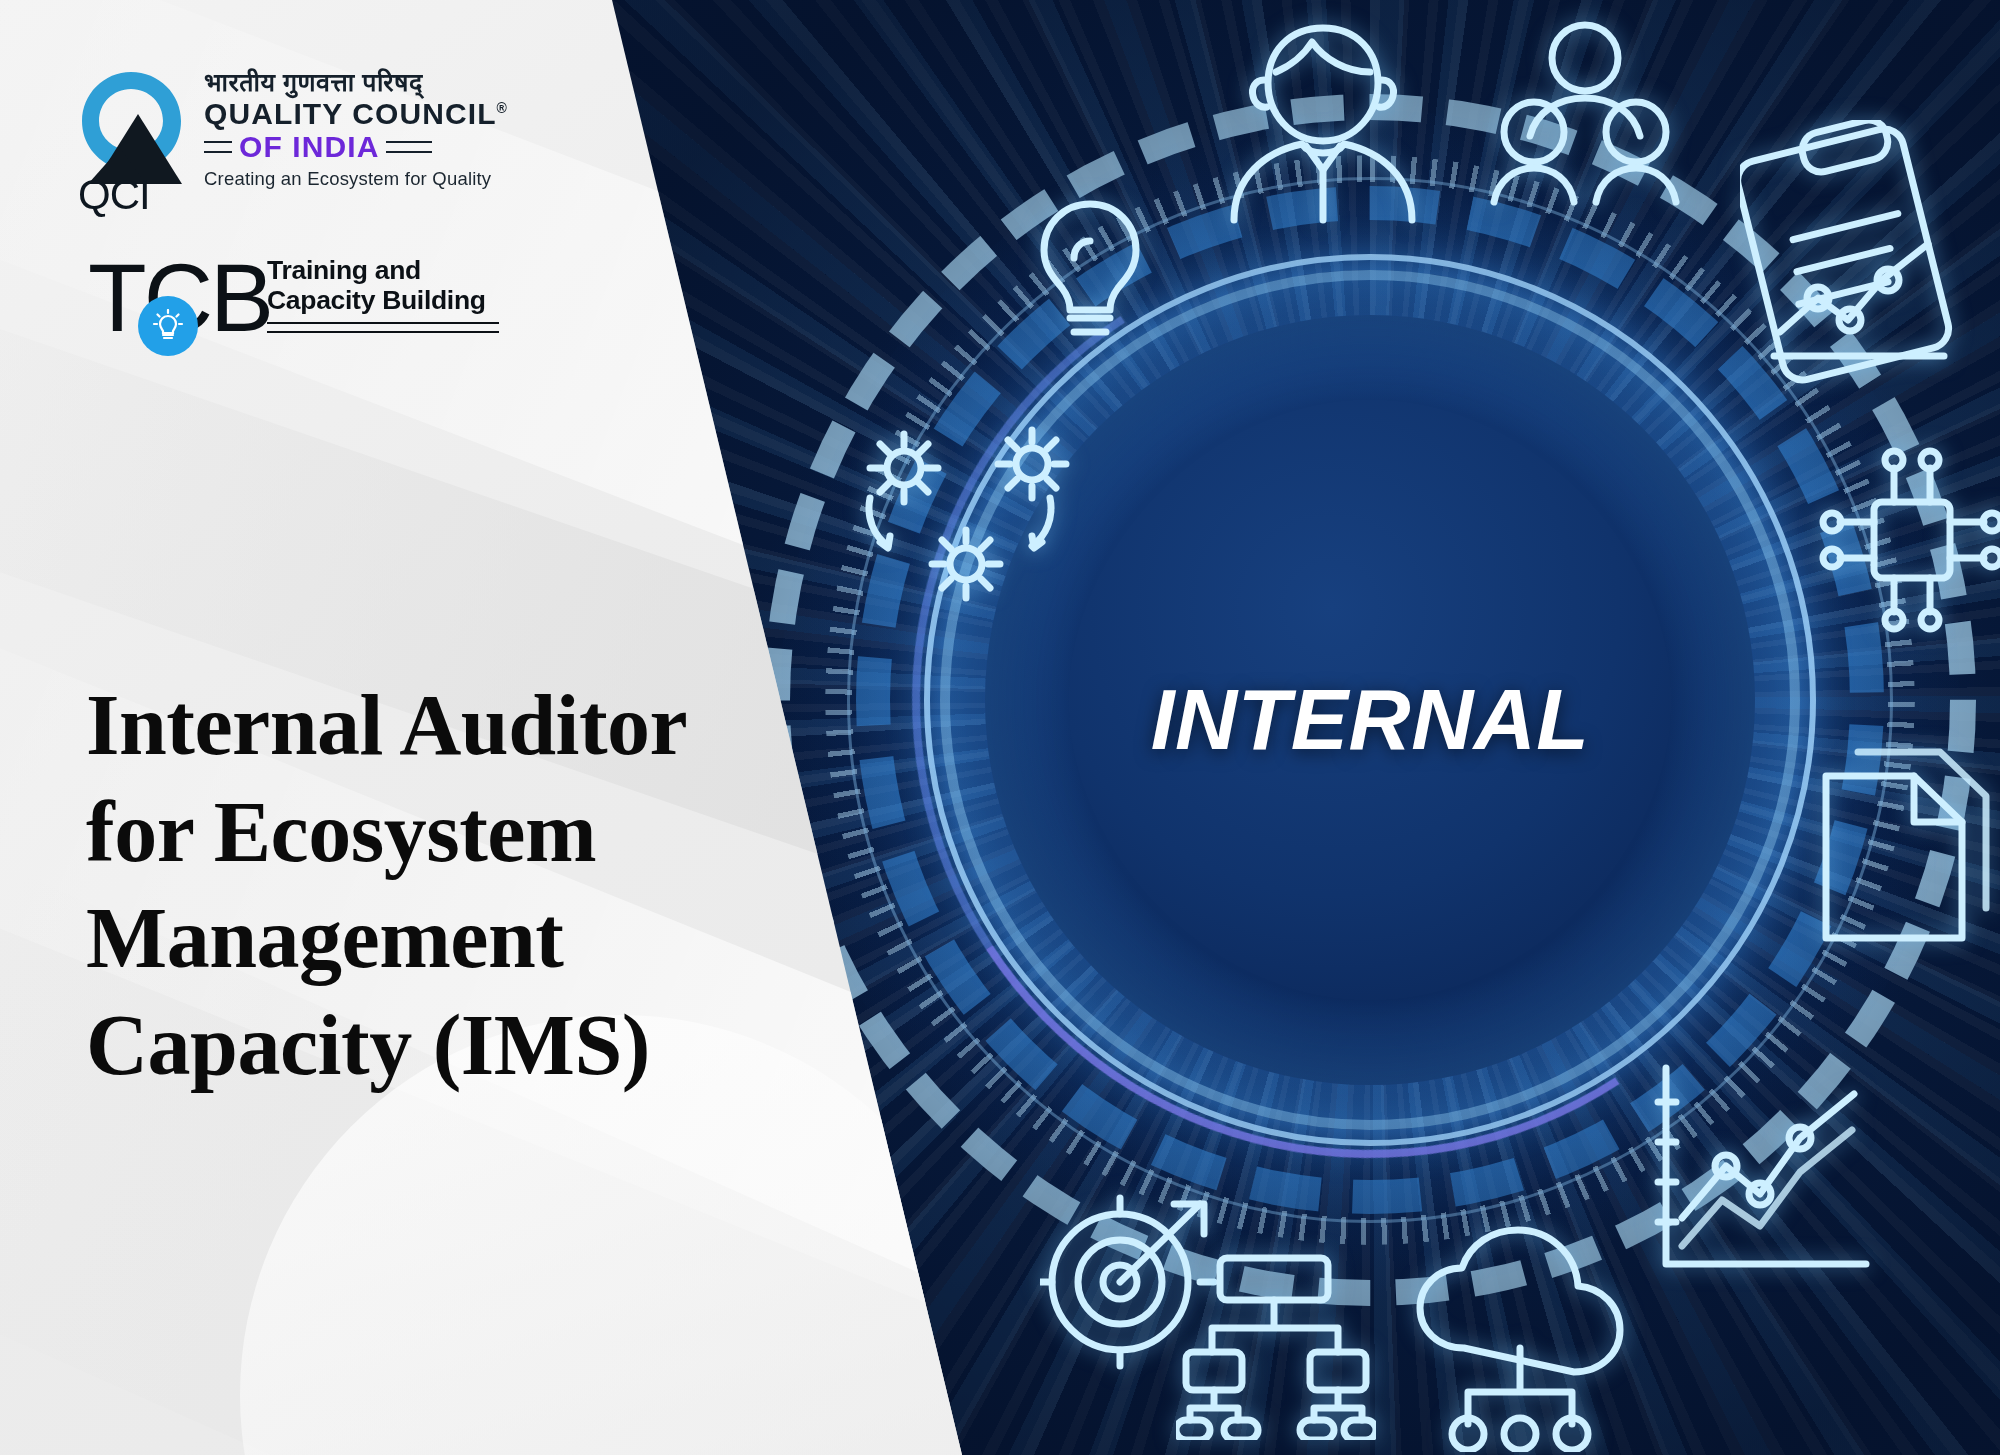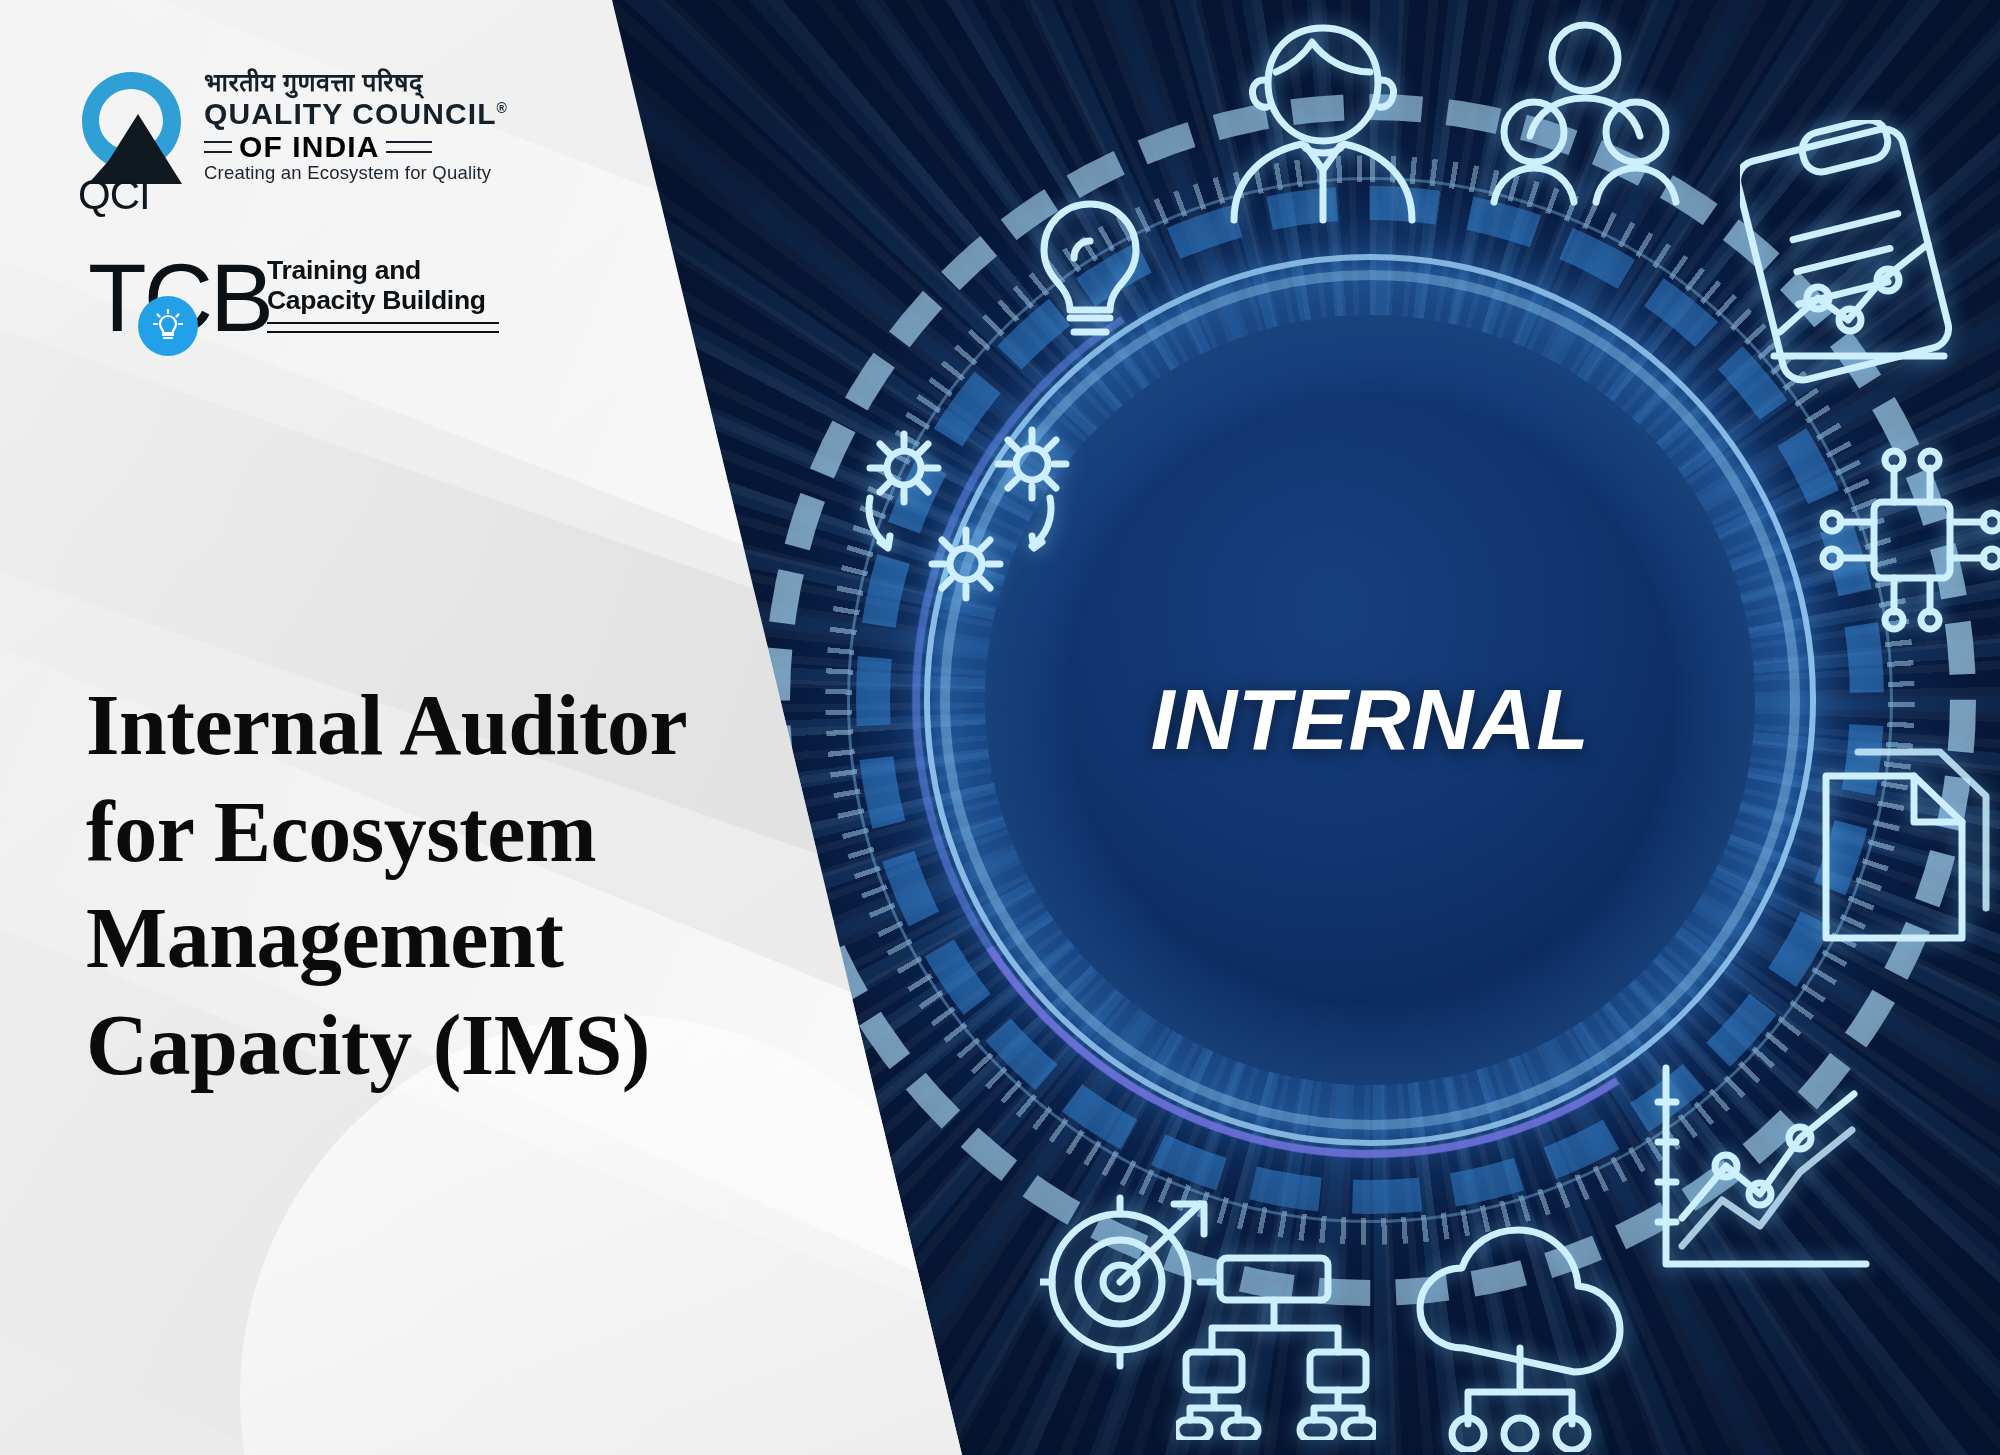--- a/index.html
+++ b/index.html
@@ -128,22 +128,22 @@
   .qci{position:absolute;left:76px;top:68px;width:470px;height:140px;}
   .qci-mark{position:absolute;left:0;top:0;width:110px;height:128px;}
   .qci-text{position:absolute;left:128px;top:2px;width:340px;}
   .qci-hindi{font-size:25px;font-weight:bold;color:#15202b;letter-spacing:.5px;line-height:1;}
   .qci-l1{font-size:30px;font-weight:bold;color:#15202b;letter-spacing:1.1px;line-height:1.08;margin-top:3px;
           font-family:"Liberation Sans",sans-serif;position:relative;}
   .qci-reg{font-size:14px;vertical-align:super;}
   .qci-l2row{display:flex;align-items:center;gap:7px;margin-top:2px;}
   .qci-rule{flex:0 0 28px;height:8px;border-top:2px solid #15202b;border-bottom:2px solid #15202b;}
   .qci-rule.r2{flex:0 0 46px;}
-  .qci-l2{font-size:30px;font-weight:bold;color:#000000;letter-spacing:1.1px;line-height:1;}
-  .qci-tag{font-size:18.5px;color:#1b2630;letter-spacing:.2px;}
+  .qci-l2{font-size:30px;font-weight:bold;color:#6d28d9;letter-spacing:1.1px;line-height:1;}
+  .qci-tag{font-size:18.5px;color:#1b2630;margin-top:6px;letter-spacing:.2px;}
   .qci-abbr{position:absolute;left:2px;top:92px;font-size:42px;font-weight:300;color:#0e1720;letter-spacing:-1px;
             font-family:"Liberation Sans",sans-serif;margin-top:11px;}
 
   
   .tcb{position:absolute;left:88px;top:250px;width:420px;height:100px;}
   .tcb-letters{position:absolute;left:0;top:0;font-size:96px;line-height:1;color:#0c1116;
                font-family:"Liberation Sans",sans-serif;font-weight:400;letter-spacing:-3px;}
   .tcb-bulb{position:absolute;left:50px;top:46px;width:60px;height:60px;border-radius:50%;
             background:#22a0e8;display:flex;align-items:center;justify-content:center;}
   .tcb-right{position:absolute;left:179px;top:6px;width:240px;}

